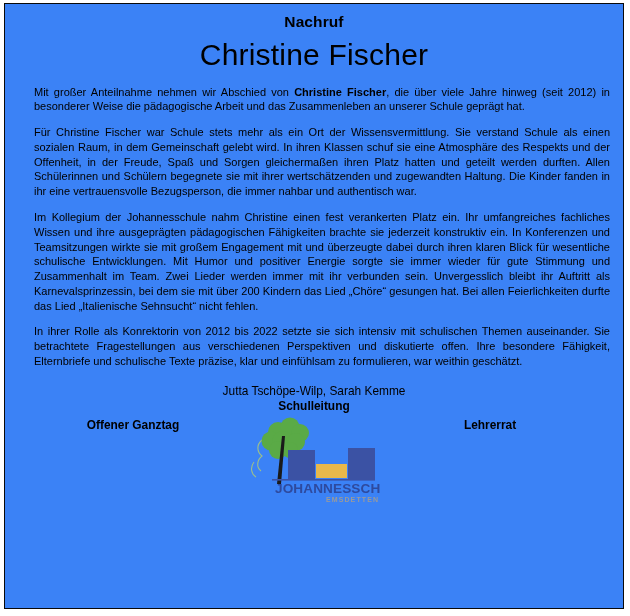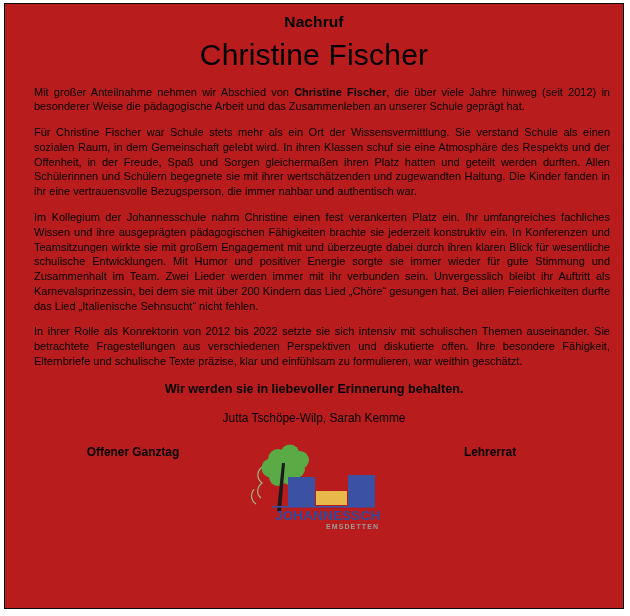--- a/index.html
+++ b/index.html
@@ -14,21 +14,21 @@
     font-family: "Liberation Sans", sans-serif;
     color: #000000;
   }
   .card {
     position: absolute;
     left: 4px;
     top: 3px;
     width: 620px;
     height: 606px;
     border: 1.4px solid #0a0a0a;
-    background: #b91c1c;
+    background: #3b82f6;
     box-sizing: border-box;
     padding: 7px 13px 8px 13px;
   }
   .kicker {
     text-align: center;
     font-weight: bold;
     font-size: 15.5px;
     letter-spacing: 0.1px;
     margin: 2px 0 0 0;
   }
@@ -106,27 +106,27 @@
     <p class="para"><span>Mit großer Anteilnahme nehmen wir Abschied von </span><b>Christine Fischer</b><span>, die über viele Jahre hinweg (seit 2012) in besonderer Weise die pädagogische Arbeit und das Zusammenleben an unserer Schule geprägt hat.</span></p>
 
     <p class="para">Für Christine Fischer war Schule stets mehr als ein Ort der Wissensvermittlung. Sie verstand Schule als einen sozialen Raum, in dem Gemeinschaft gelebt wird. In ihren Klassen schuf sie eine Atmosphäre des Respekts und der Offenheit, in der Freude, Spaß und Sorgen gleichermaßen ihren Platz hatten und geteilt werden durften. Allen Schülerinnen und Schülern begegnete sie mit ihrer wertschätzenden und zugewandten Haltung. Die Kinder fanden in ihr eine vertrauensvolle Bezugsperson, die immer nahbar und authentisch war.</p>
 
 
     <p class="para">Im Kollegium der Johannesschule nahm Christine einen fest verankerten Platz ein. Ihr umfangreiches fachliches Wissen und ihre ausgeprägten pädagogischen Fähigkeiten brachte sie jederzeit konstruktiv ein. In Konferenzen und Teamsitzungen wirkte sie mit großem Engagement mit und überzeugte dabei durch ihren klaren Blick für wesentliche schulische Entwicklungen. Mit Humor und positiver Energie sorgte sie immer wieder für gute Stimmung und Zusammenhalt im Team. Zwei Lieder werden immer mit ihr verbunden sein. Unvergesslich bleibt ihr Auftritt als Karnevalsprinzessin, bei dem sie mit über 200 Kindern das Lied „Chöre“ gesungen hat. Bei allen Feierlichkeiten durfte das Lied „Italienische Sehnsucht“ nicht fehlen.</p>
 
     <p class="para">In ihrer Rolle als Konrektorin von 2012 bis 2022 setzte sie sich intensiv mit schulischen Themen auseinander. Sie betrachtete Fragestellungen aus verschiedenen Perspektiven und diskutierte offen. Ihre besondere Fähigkeit, Elternbriefe und schulische Texte präzise, klar und einfühlsam zu formulieren, war weithin geschätzt.</p>
 
 
-    <div class="closing-line">Wir werden sie in liebevoller Erinnerung behalten.</div>
   </div>
 
   <div class="signatures">
 
     <div class="sig-block sig-top">
       <div class="sig-names">Jutta Tschöpe-Wilp, Sarah Kemme</div>
+      <div class="sig-role">Schulleitung</div>
     </div>
 
     <div class="sig-block sig-left-1">
       <div class="sig-role">Offener Ganztag</div>
     </div>
 
     <div class="sig-block sig-right-1">
       <div class="sig-role">Lehrerrat</div>
     </div>
 

